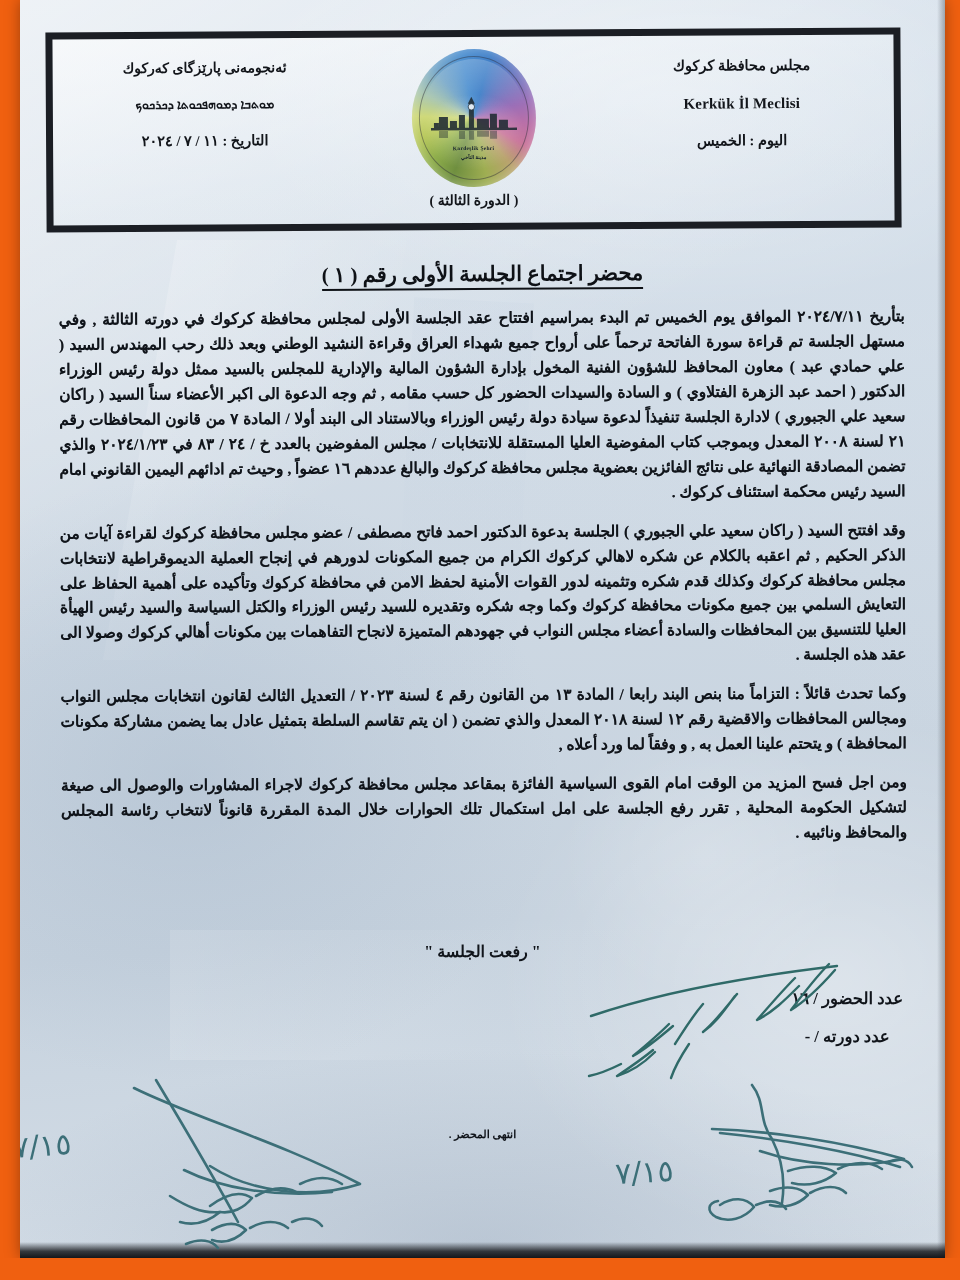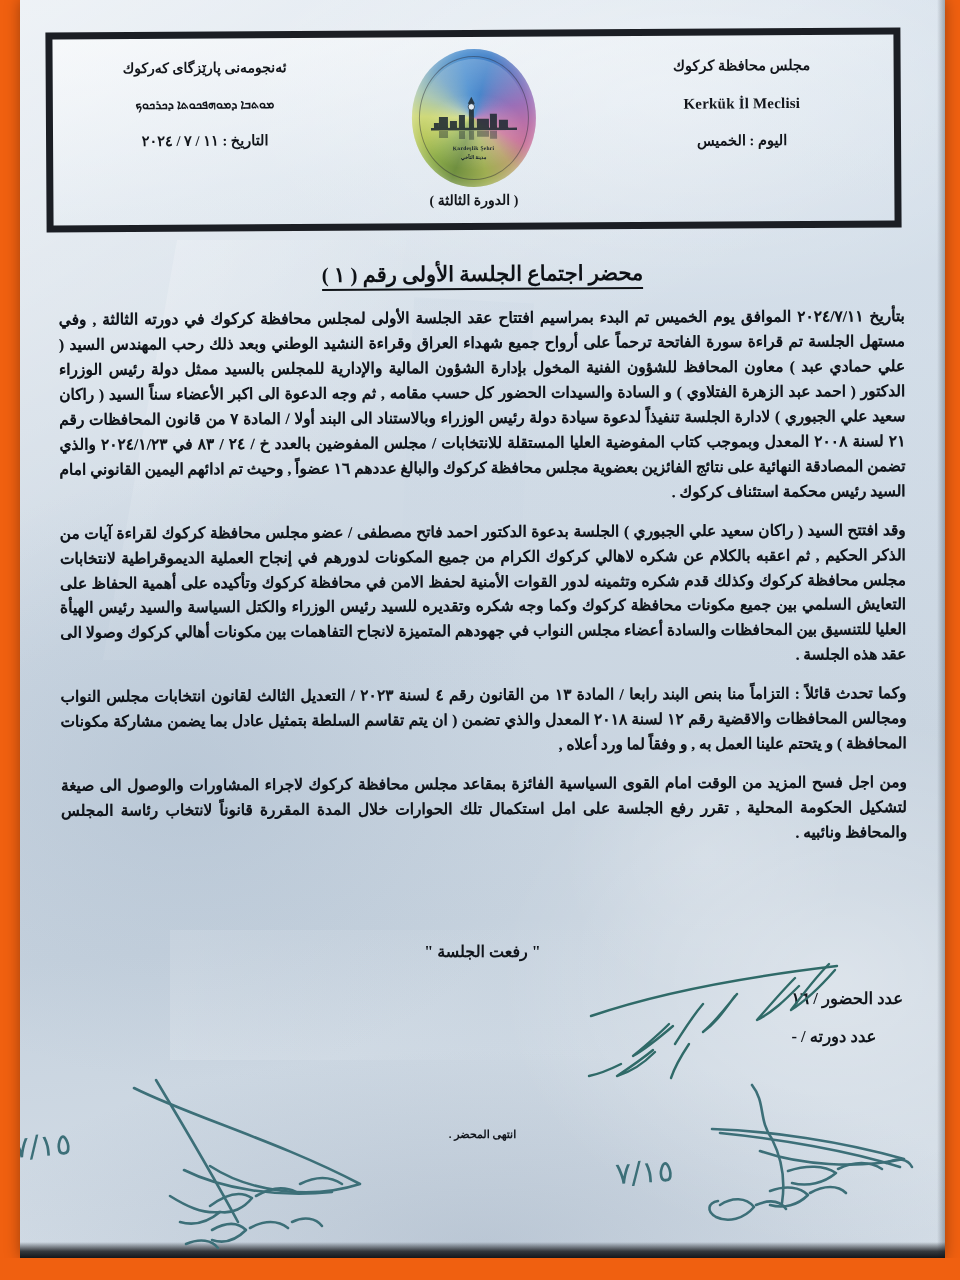--- a/index.html
+++ b/index.html
@@ -229,21 +229,21 @@
     font-size: 16px;
     font-weight: bold;
     color: #10141a;
   }
 
   .counts {
     position: absolute;
     z-index: 4;
     right: 42px;
     top: 980px;
-    text-align: left;
+    text-align: center;
     font-size: 16.5px;
     font-weight: bold;
     color: #10141a;
     line-height: 2.3;
   }
 
   .end-note {
     position: absolute;
     z-index: 4;
     left: 0; right: 0;

